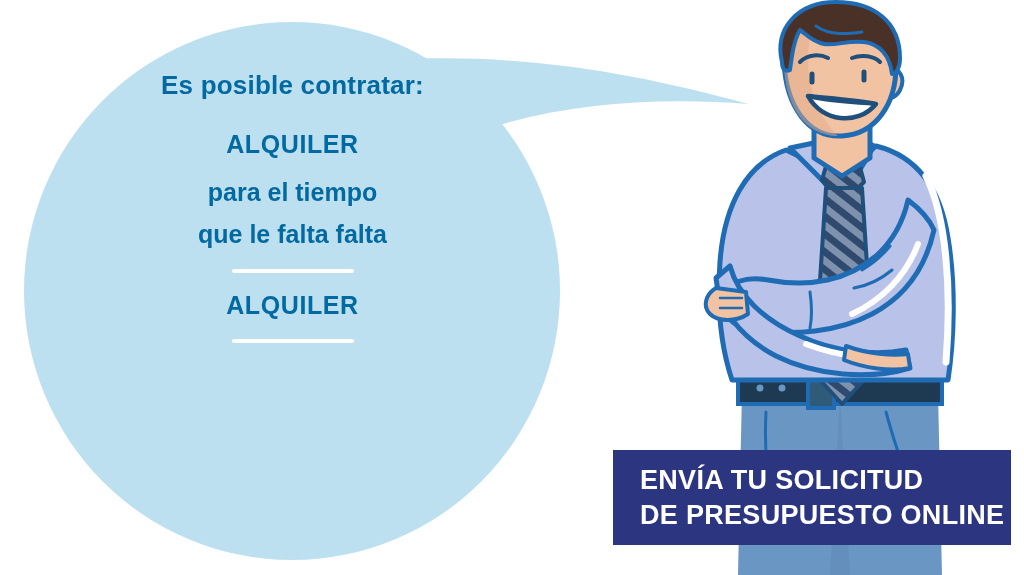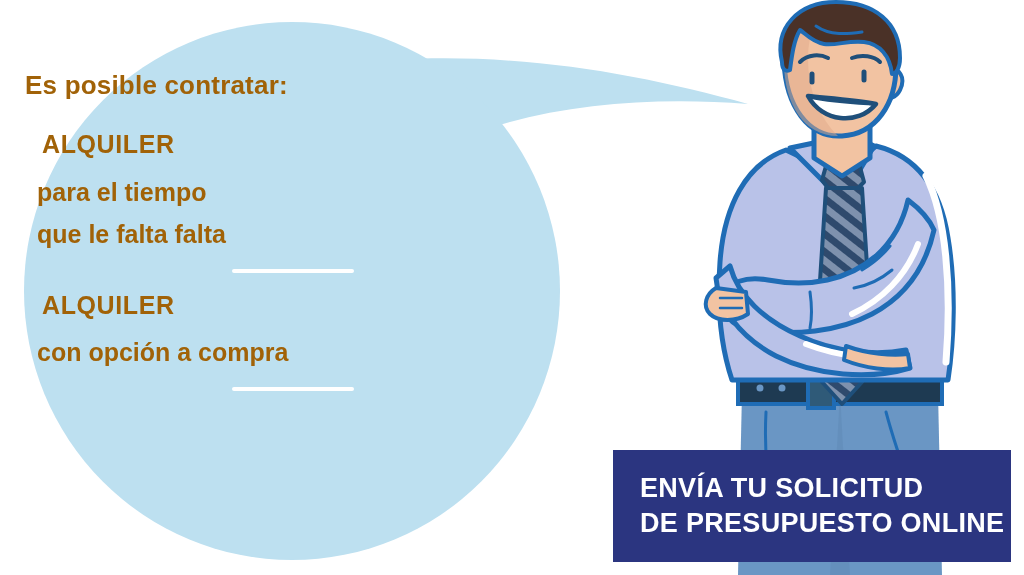--- a/index.html
+++ b/index.html
@@ -27,22 +27,22 @@
     top: 0;
     width: 1024px;
     height: 575px;
   }
 
   .bubble-content {
     position: absolute;
     left: 25px;
     top: 70px;
     width: 535px;
-    text-align: left;
-    color: #a16207;
+    text-align: center;
+    color: #0369a1;
   }
 
   .bubble-heading {
     font-size: 26px;
     font-weight: bold;
     letter-spacing: 0.2px;
     line-height: 1.2;
     margin: 0 0 28px 0;
   }
 
@@ -69,21 +69,21 @@
     border-radius: 2px;
     margin: 19px auto 17px auto;
   }
 
   
   .banner {
     position: absolute;
     left: 613px;
     top: 450px;
     width: 398px;
-    height: 112px;
+    height: 95px;
     background: #2b3580;
     display: flex;
     flex-direction: column;
     align-items: flex-start;
     justify-content: center;
     padding-left: 27px;
     box-sizing: border-box;
   }
   .banner-line {
     color: #ffffff;
@@ -122,21 +122,20 @@
     <div class="block">
       <p class="block-title">ALQUILER</p>
       <p class="block-sub">para el tiempo</p>
       <p class="block-sub">que le falta falta</p>
     </div>
 
     <div class="divider"></div>
 
     <div class="block">
       <p class="block-title">ALQUILER</p>
-      <p class="block-sub">con opción a compra</p>
     </div>
 
     <div class="divider"></div>
 
 
   </div>
 
   <svg class="person" viewBox="0 0 280 575" aria-hidden="true">
 
     <defs>

